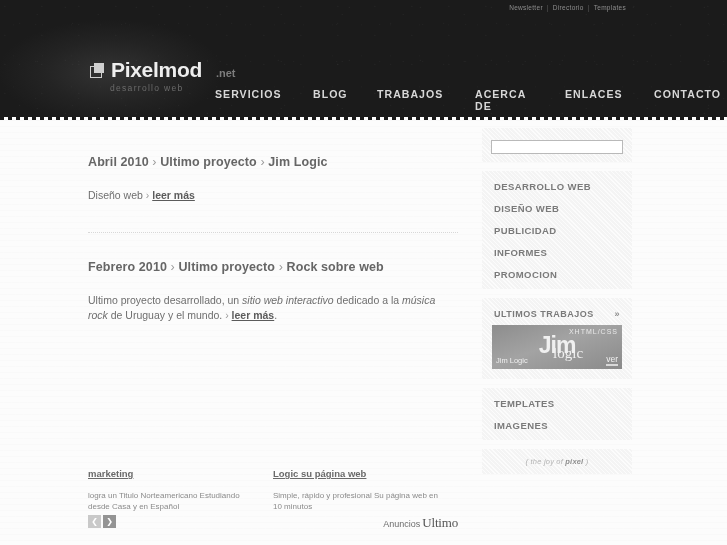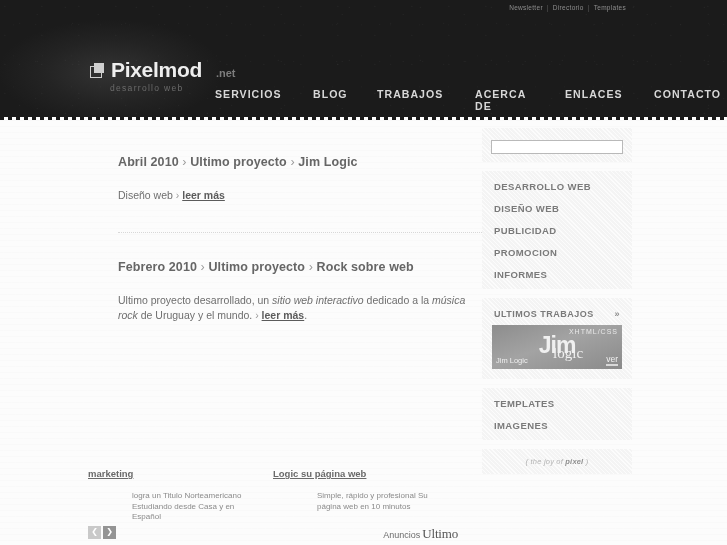--- a/index.html
+++ b/index.html
@@ -145,21 +145,20 @@
     background-image:
       repeating-linear-gradient(to bottom, rgba(0,0,0,.012) 0 1px, transparent 1px 6px);
   }
 
   
   .content {
     position: absolute;
     left: 88px;
     top: 0;
     width: 370px;
-    margin-left: 30px;
   }
   .post-title {
     font-size: 12.5px;
     font-weight: bold;
     color: #666;
     letter-spacing: .1px;
   }
   .post-title .sep { color: #9a9a9a; font-weight: normal; }
   .post-body {
     font-size: 10.5px;
@@ -193,21 +192,20 @@
     color: #6a6a6a;
     font-weight: bold;
     text-decoration: underline;
     display: inline-block;
     margin-bottom: 12px;
   }
   .ad-text {
     font-size: 8px;
     color: #8a8a8a;
     line-height: 10.5px;
-    margin-left: 44px;
   }
   .ads-foot {
     position: relative;
     height: 20px;
     margin-top: 3px;
   }
   .pager { display: flex; gap: 2px; }
   .pg {
     width: 13px; height: 13px;
     display: flex; align-items: center; justify-content: center;
@@ -439,22 +437,22 @@
   <div class="sidebar">
 
     <div class="sb-block search-block">
       <input class="search-input" type="text" placeholder="" style="">
     </div>
 
     <div class="sb-block sb-list">
       <a href="#" class="sb-item">DESARROLLO WEB</a>
       <a href="#" class="sb-item">DISEÑO WEB</a>
       <a href="#" class="sb-item">PUBLICIDAD</a>
+      <a href="#" class="sb-item">INFORMES</a>
       <a href="#" class="sb-item">PROMOCION</a>
-      <a href="#" class="sb-item">INFORMES</a>
     </div>
 
     <div class="sb-block">
       <div class="sb-head">
         <span>ULTIMOS TRABAJOS</span>
         <span class="chev">»</span>
       </div>
       <div class="thumb">
         <span class="jim">Jim</span>
         <span class="logic">logic</span>

